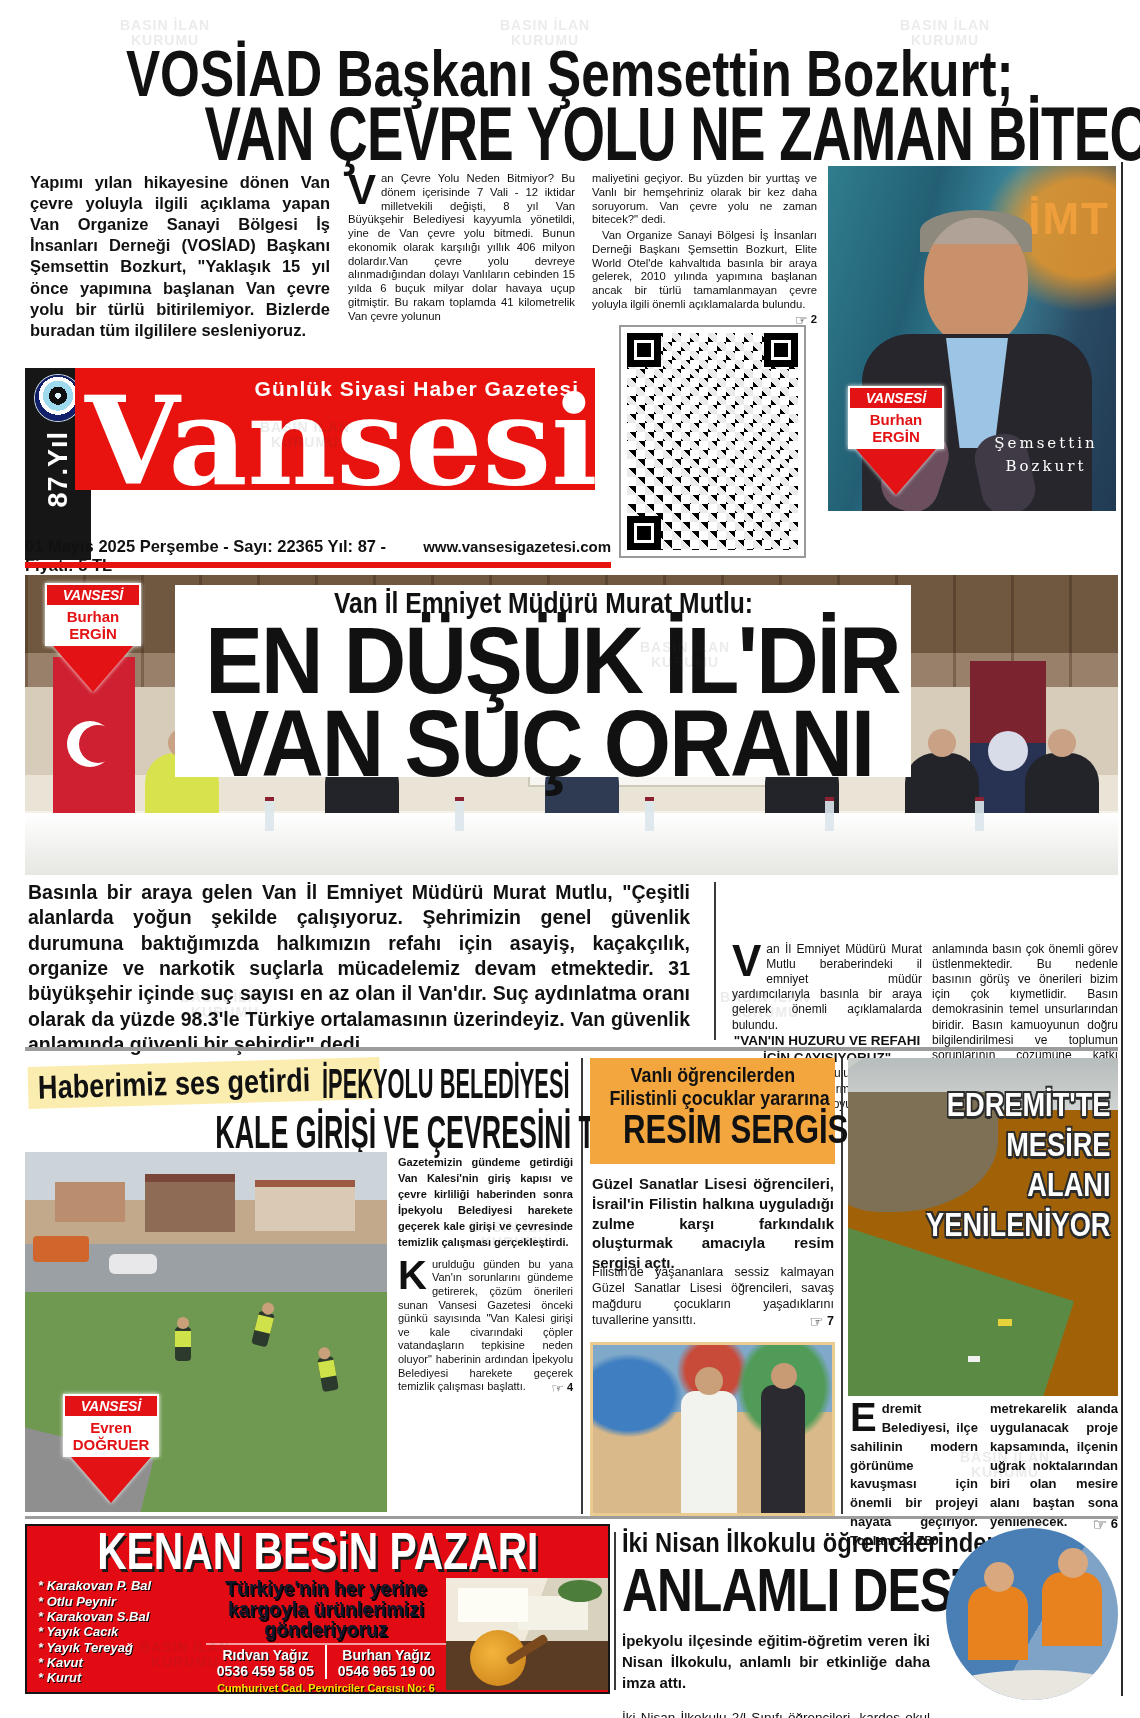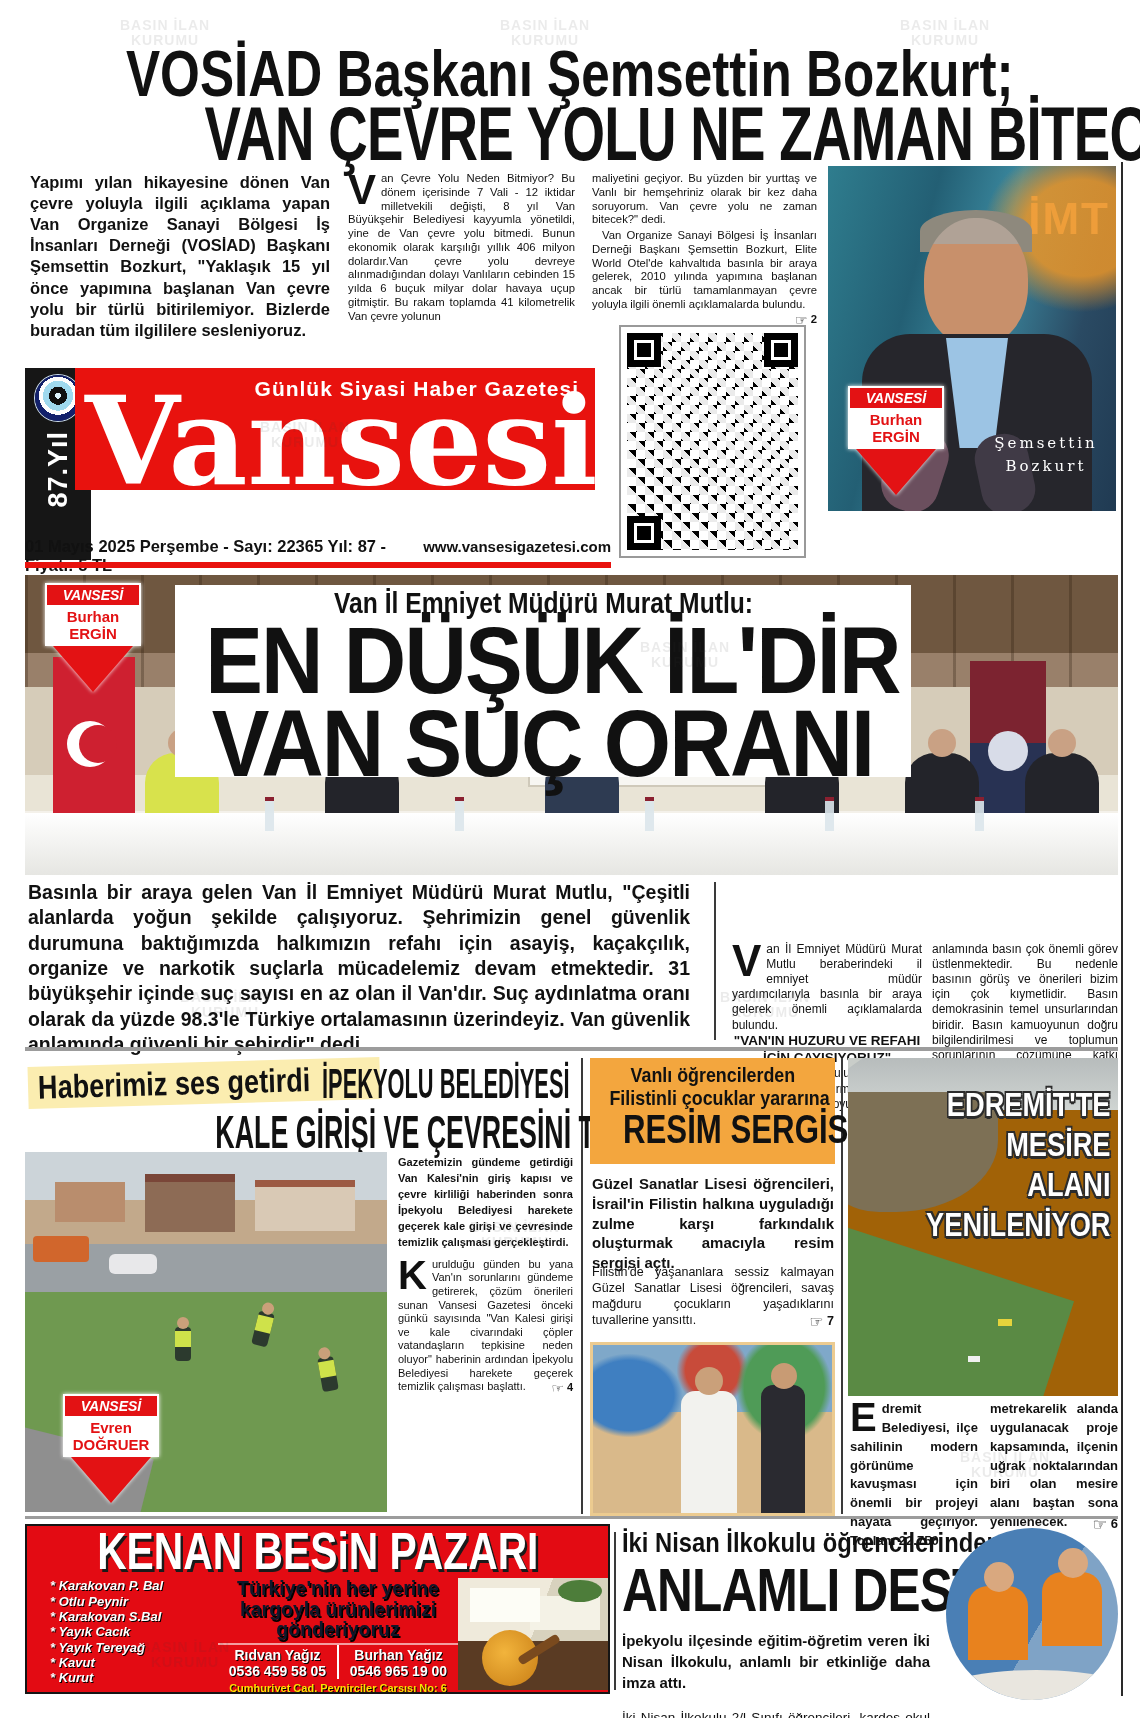--- a/index.html
+++ b/index.html
@@ -156,21 +156,21 @@
   .ed-col p{margin:0;}
   .ed-c1{left:850px;}
   .ed-c2{left:990px;}
   .ed-col .dropcap{font-size:40px;}
 
   
   .ad{left:25px;top:1524px;width:585px;height:170px;background:#e30b13;border:2px solid #151515;box-sizing:border-box;overflow:hidden;}
   .ad-title{text-align:center;color:#fff;font-weight:bold;font-size:51px;line-height:.95;margin-top:2px;text-shadow:3px 3px 0 #1a1a1a;}
   .ad-title .cond{--sx:.8;}
   .ad-cols{display:flex;height:112px;margin-top:2px;}
-  .ad-products{width:168px;padding-left:23px;color:#fff;font-weight:bold;font-style:italic;font-size:13px;line-height:1.18;text-shadow:1px 1px 0 #000;}
+  .ad-products{width:168px;padding-left:11px;color:#fff;font-weight:bold;font-style:italic;font-size:13px;line-height:1.18;text-shadow:1px 1px 0 #000;}
   .ad-mid{width:240px;text-align:center;}
   .ad-slogan{color:#0f172a;font-weight:bold;font-size:19.5px;line-height:1.05;text-shadow:1.5px 1.5px 0 #000;}
   .ad-contacts{display:flex;margin-top:3px;border-top:2px solid rgba(255,255,255,.6);}
   .ad-contact{flex:1;color:#fff;font-weight:bold;font-size:14px;line-height:1.15;text-shadow:1px 1px 0 #000;padding-top:2px;}
   .ad-contact:first-child{border-right:2px solid #fff;}
   .ad-addr{color:#ffe100;font-weight:bold;font-size:11px;margin-top:3px;text-shadow:1px 1px 0 #000;}
   .ad-photo{flex:1;position:relative;background:#5a3b23;overflow:hidden;}
   .ad-cheese{position:absolute;left:0;top:0;width:100%;height:56%;background:linear-gradient(110deg,#efeadb 0 55%,#d8d2be 55%);}
   .ad-cheese::before{content:"";position:absolute;left:12px;top:10px;width:70px;height:34px;background:#fdfdf6;box-shadow:60px 8px 0 #f4f2e6;}
   .ad-cheese::after{content:"";position:absolute;right:6px;top:2px;width:44px;height:22px;border-radius:50%;background:#4d7d3a;}

